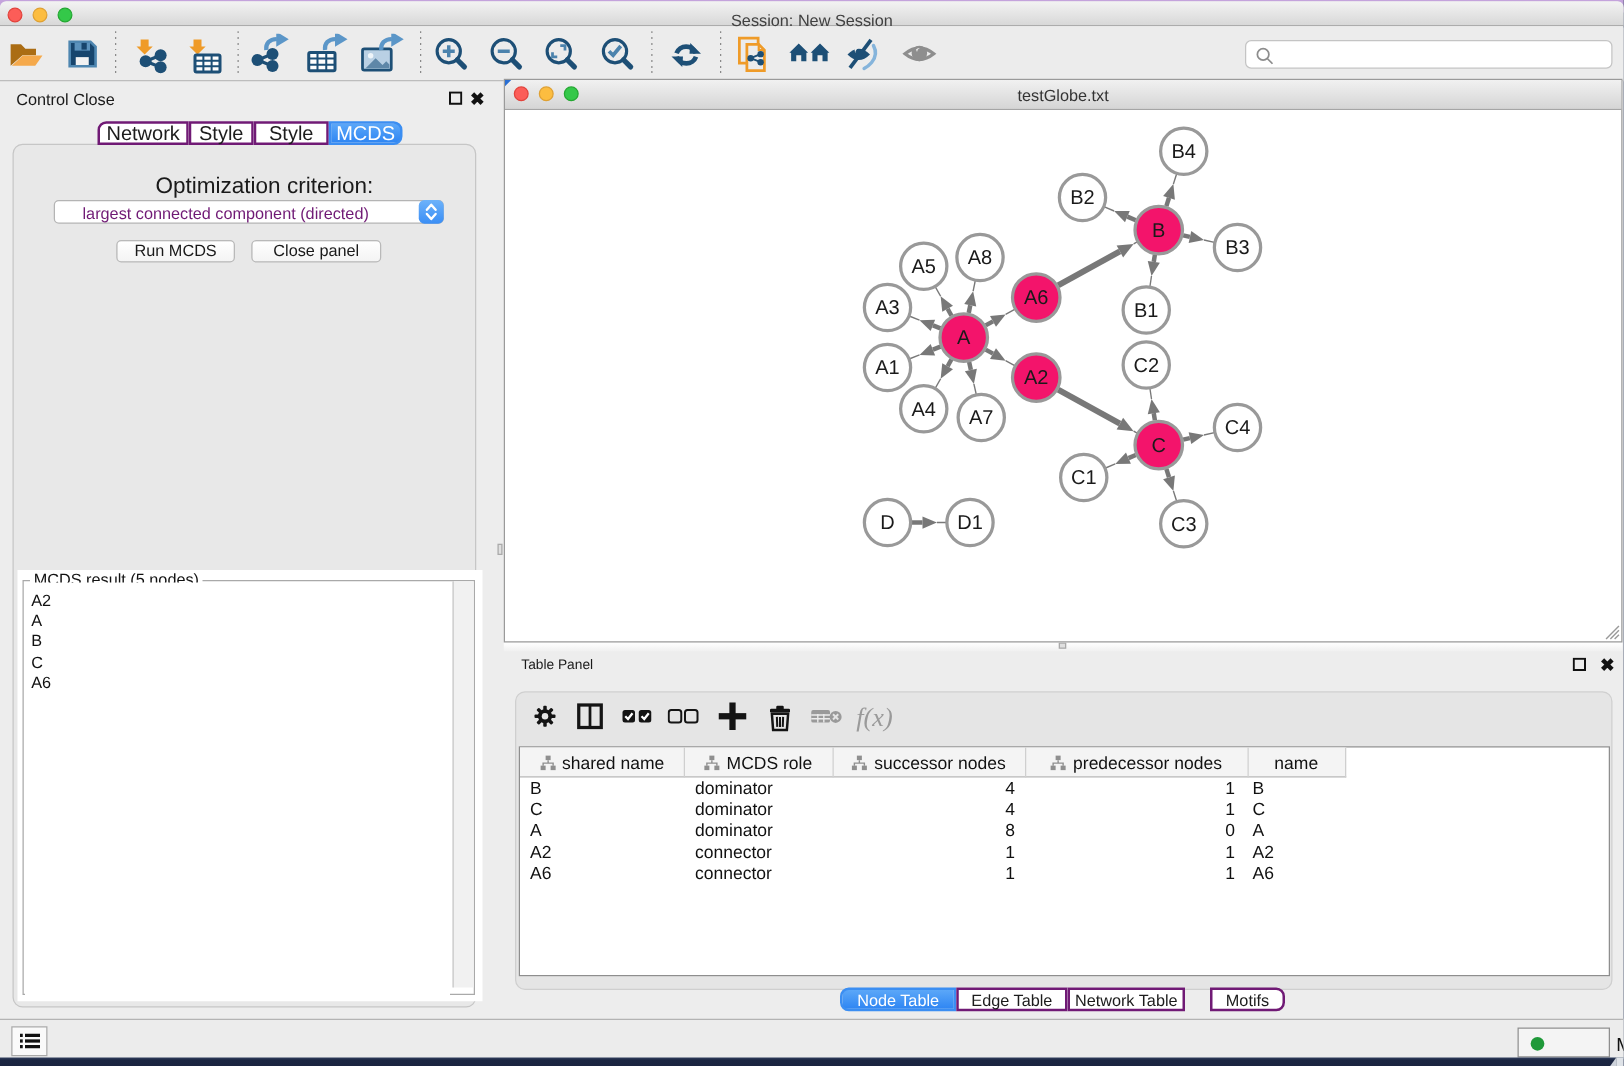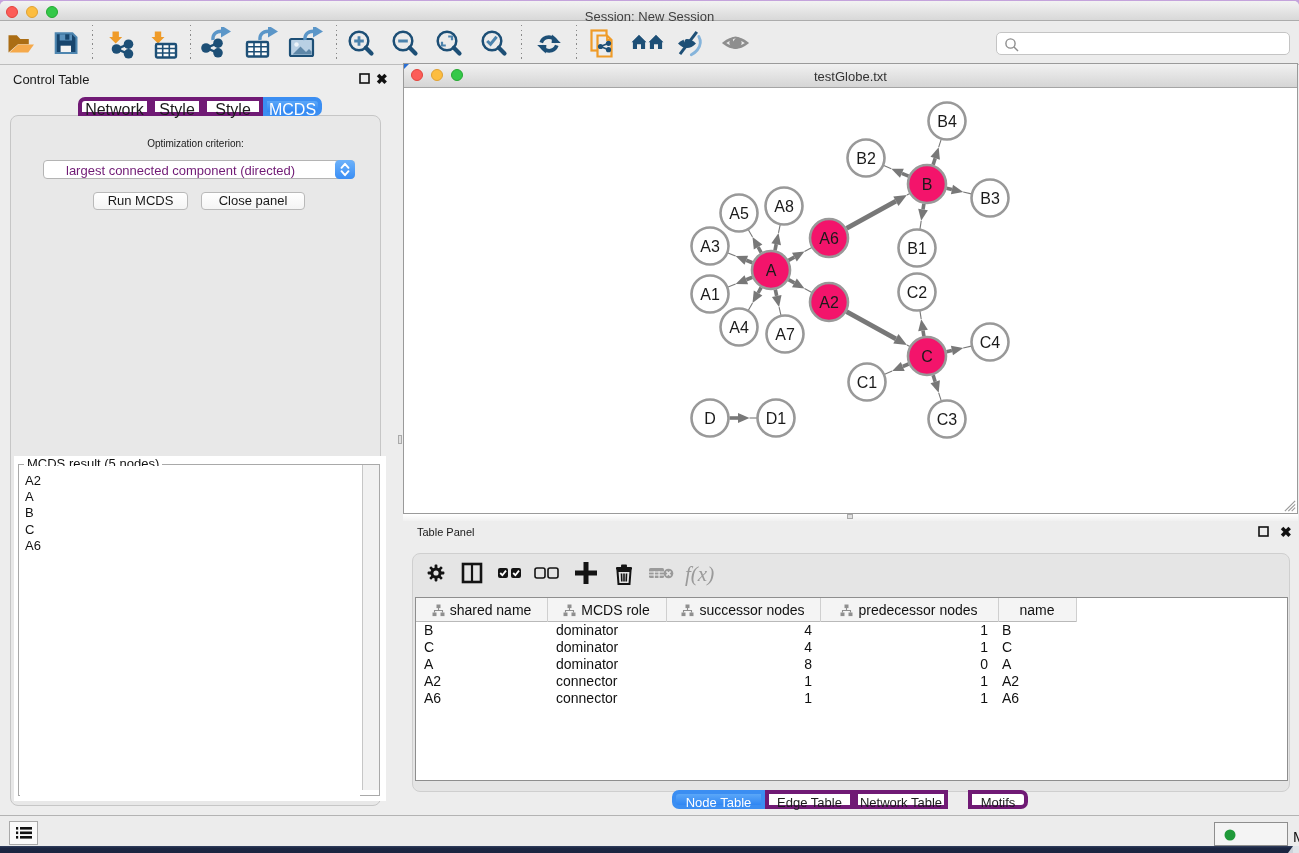--- a/index.html
+++ b/index.html
@@ -23,24 +23,24 @@
  border-bottom:1px solid #bdbdbd;}
 .sep{top:3px;height:36px;width:1px;background:repeating-linear-gradient(#8a8a8a 0 1.4px,rgba(0,0,0,0) 1.4px 4.6px);}
 #searchbox{left:996px;top:10px;width:294px;height:23px;background:#fff;
  border:1px solid #c4c4c4;border-radius:5px;}
 #searchbox svg{position:absolute;left:7px;top:4px;}
 
 #cptitle{left:13px;top:71px;font-size:13px;color:#1a1a1a;}
 .winbtns{font-size:13px;color:#111;}
 #cpbox{left:10px;top:114px;width:371px;height:691px;border:1px solid #c6c6c6;
  border-radius:8px;background:#e8e8e8;}
-.tab{position:absolute;top:0;height:19px;background:#fff;border:4px solid #701a75;
+.tab{position:absolute;top:0;height:19px;background:#fff;border:2px solid #701a75;
  color:#1c1c1c;text-align:center;line-height:18px;}
 .tab.sel{background:linear-gradient(#5ba7f8,#2f86f3);color:#fff;border-color:#3b8ef2;}
-#optlabel{left:10px;top:137px;width:371px;text-align:center;font-size:10px;color:#1a1a1a;}
+#optlabel{left:26px;top:137px;width:371px;text-align:center;font-size:18px;color:#1a1a1a;}
 #combo{left:43px;top:159px;width:312px;height:19px;background:#fff;
  border:1px solid #b4b4b4;border-radius:4px;}
 #combo .txt{position:absolute;left:22px;top:1.5px;font-size:13px;color:#701a75;}
 #combo .caps{position:absolute;right:-1px;top:-1px;width:20px;height:19px;border-radius:4.5px;
  background:linear-gradient(#6db2fa,#3a8ef5);}
 .btn{position:absolute;height:18px;background:linear-gradient(#ffffff,#f4f4f4);
  border:1px solid #b9b9b9;border-radius:4px;font-size:13px;color:#1a1a1a;
  text-align:center;line-height:16px;}
 #outerwhite{left:14px;top:455px;width:372px;height:345px;background:#fff;}
 #fieldset{left:18px;top:463px;width:362px;height:332px;border:1px solid #a9a9a9;}
@@ -225,21 +225,21 @@
         <path d="M11.8 12.6 A 3.6 3.6 0 0 1 14.8 11.4 A 4 4 0 0 0 12.6 14.6 Z" fill="#ededed"></path>
       </svg>
   <div class="abs" id="searchbox">
         <svg width="16" height="16" viewBox="0 0 16 16">
           <circle cx="6.5" cy="6.5" r="4.6" fill="none" stroke="#8d8d8d" stroke-width="1.4"></circle>
           <line x1="10" y1="10" x2="14" y2="14" stroke="#8d8d8d" stroke-width="1.4"></line>
         </svg>
       </div>
  </div>
 
- <div class="abs" id="cptitle">Control Table</div>
+ <div class="abs" id="cptitle">Control Close</div>
  <div class="abs winbtns" style="left:359px;top:71px;"><svg width="11" height="11" viewBox="0 0 11 11">
         <rect x="1" y="1" width="9" height="9" fill="none" stroke="#111" stroke-width="1.6"></rect>
       </svg></div>
  <div class="abs winbtns" style="left:376px;top:70px;font-weight:bold;font-size:14px;">✖</div>
  <div class="abs" id="cpbox"></div>
  <div class="abs tab" style="left:78px;top:96px;width:73px;border-radius:7px 0 0 0;">Network</div>
  <div class="abs tab" style="left:151px;top:96px;width:52px;">Style</div>
  <div class="abs tab" style="left:203px;top:96px;width:60px;">Style</div>
  <div class="abs tab sel" style="left:263px;top:96px;width:59px;border-radius:0 7px 7px 0;">MCDS</div>
  <div class="abs" id="optlabel">Optimization criterion:</div>

